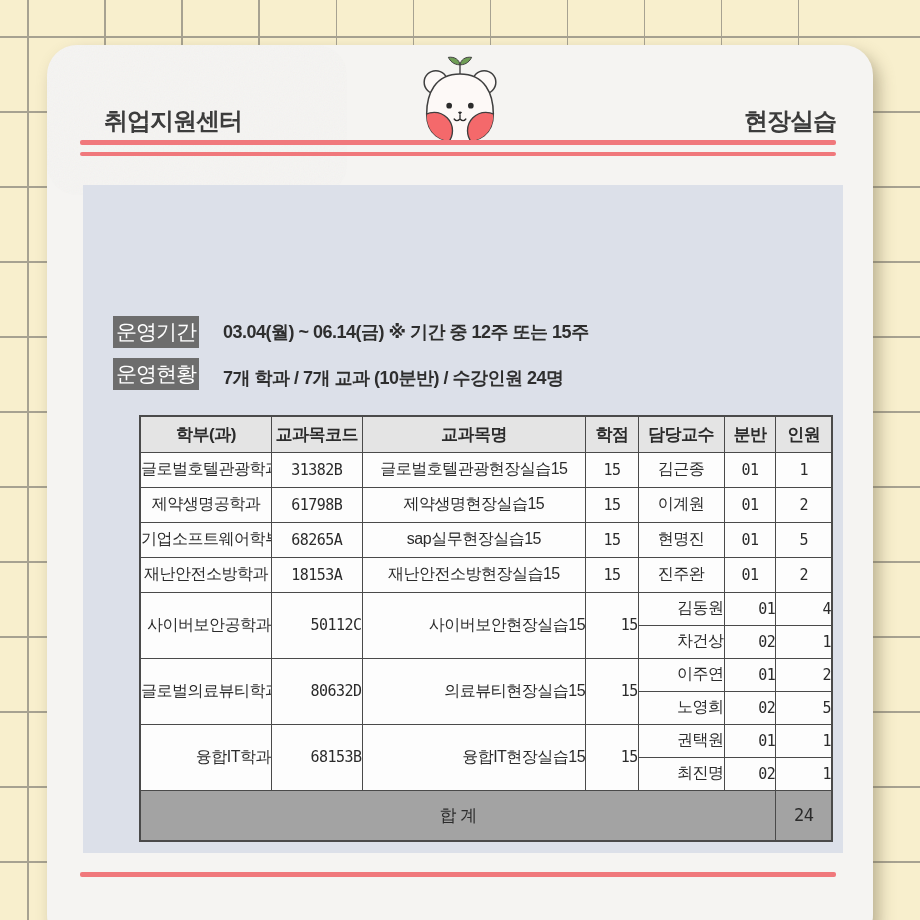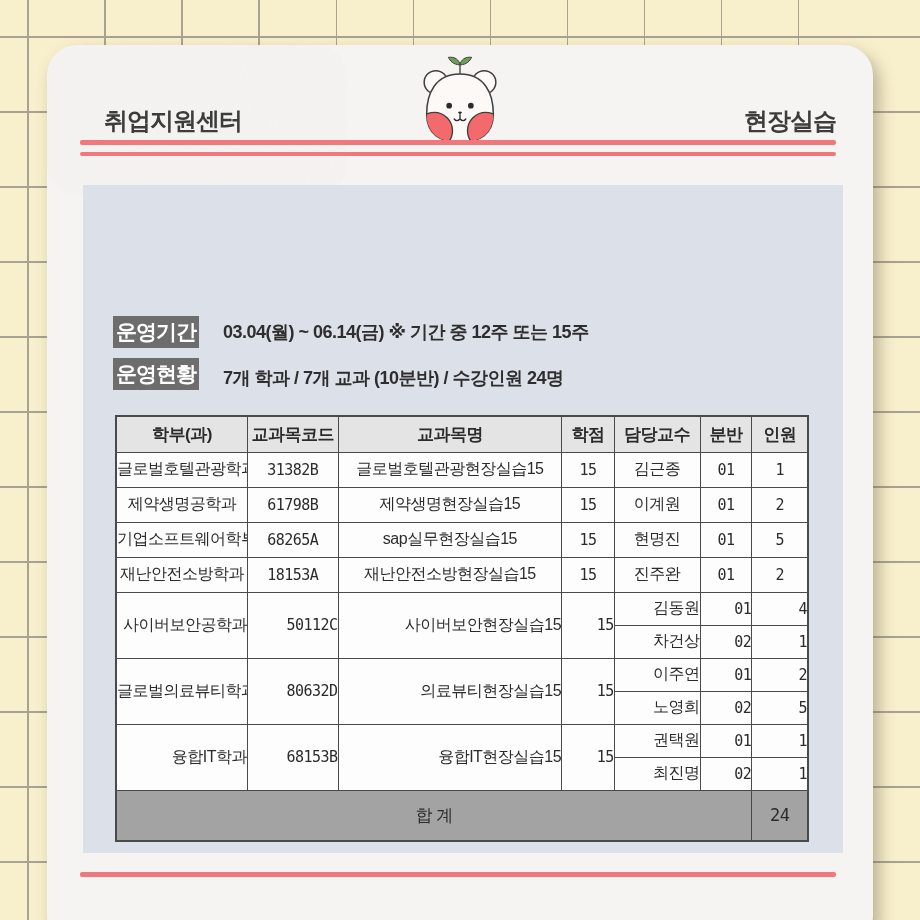--- a/index.html
+++ b/index.html
@@ -39,27 +39,27 @@
   .title{
     position:absolute; left:0; right:0; top:32px; text-align:center;
     font-size:52px; font-weight:900; color:#3f3f3f; letter-spacing:-2px;
   }
 
   .info-row{ position:absolute; left:30px; height:34px; display:flex; align-items:center; }
   .ir1{ top:130px; } .ir2{ top:171px;align-items:flex-end; }
   .badge{
     display:inline-flex; align-items:center; justify-content:center;
     width:86px; height:32px; background:#6d6d6d; color:#ffffff;
-    font-size:21px; font-weight:700; letter-spacing:-1px;
+    font-size:21px; font-weight:400; letter-spacing:-1px;
   }
   .info-text{ margin-left:24px; font-size:18px; font-weight:700; color:#2e2e2e; letter-spacing:-0.5px; }
 
   
   .tbl-wrap{ position:absolute; left:32px; top:230px; width:694px; }
-  table{ width:100%; border-collapse:collapse; table-layout:fixed; background:#fdfdfd; border:2px solid #4a4a4a; }
+  table{ width:100%; border-collapse:collapse; table-layout:fixed; background:#fdfdfd; border:2px solid #4a4a4a;margin-left:24px; }
   th,td{
     border:1.5px solid #4a4a4a; text-align:center; vertical-align:middle;
     font-size:16px; color:#2b2b2b; letter-spacing:-0.5px; overflow:hidden; white-space:nowrap;
   }
   th{ background:#e4e4e4; font-weight:700; height:36px; font-size:17px; }
   tr.r35 td{ height:35px; }
   tr.r33 td{ height:33px;text-align:right; }
   td.num{ font-family:"DejaVu Sans Mono","Liberation Mono",monospace; font-size:15px; }
   tr.rfoot td{ height:51px; background:#a3a3a3; font-weight:400; font-size:17px; }
   col.c-dept{width:19%} col.c-code{width:13.1%} col.c-course{width:32.3%}

